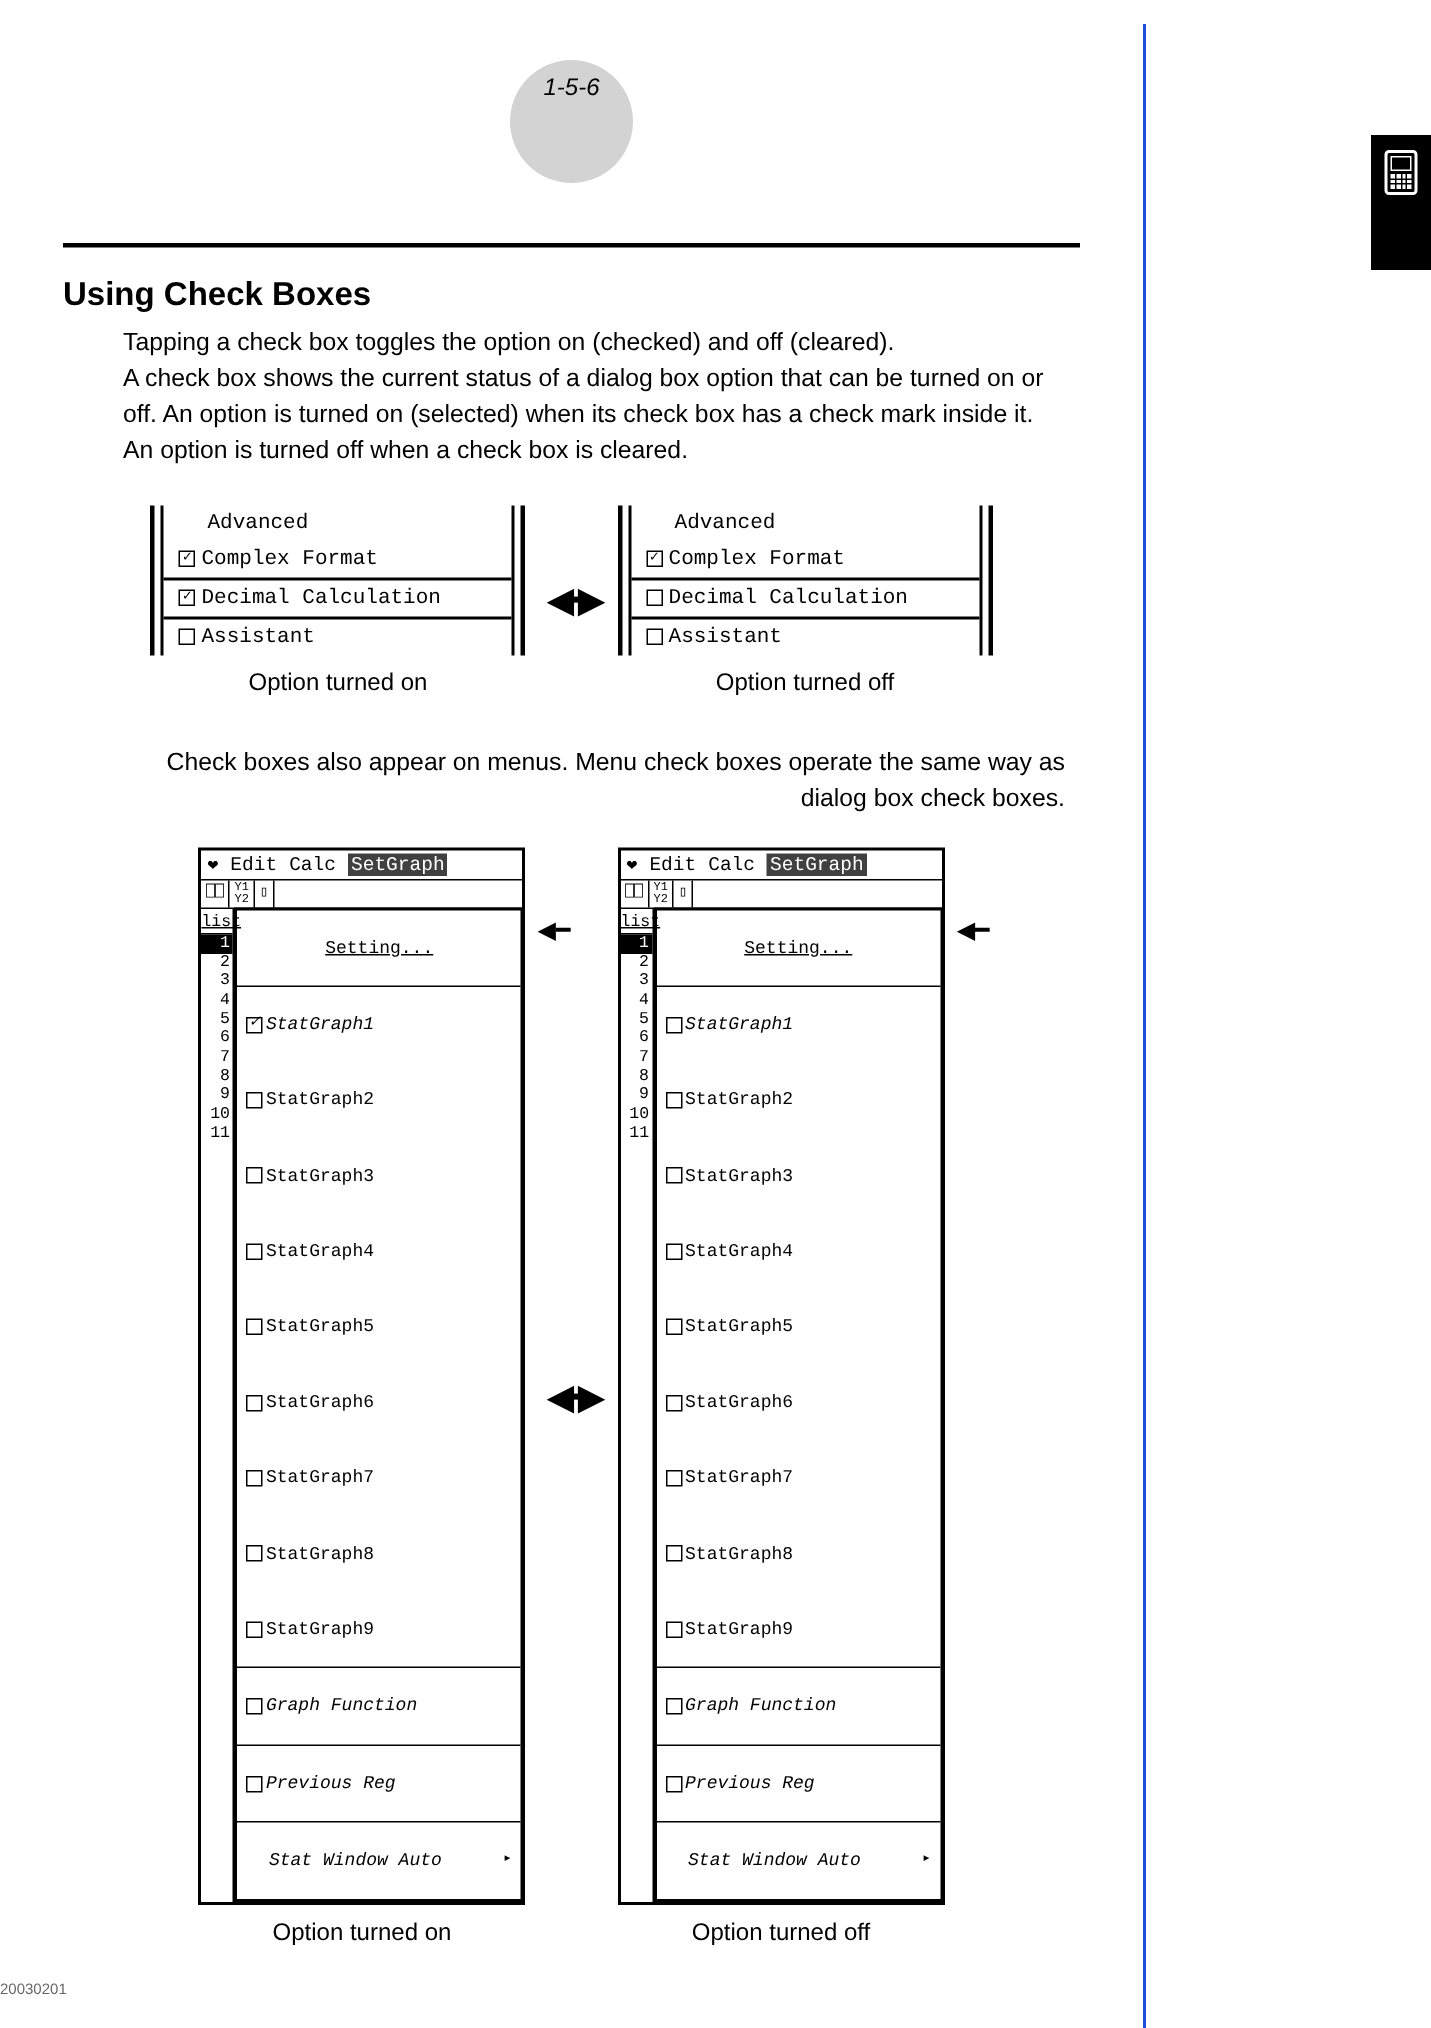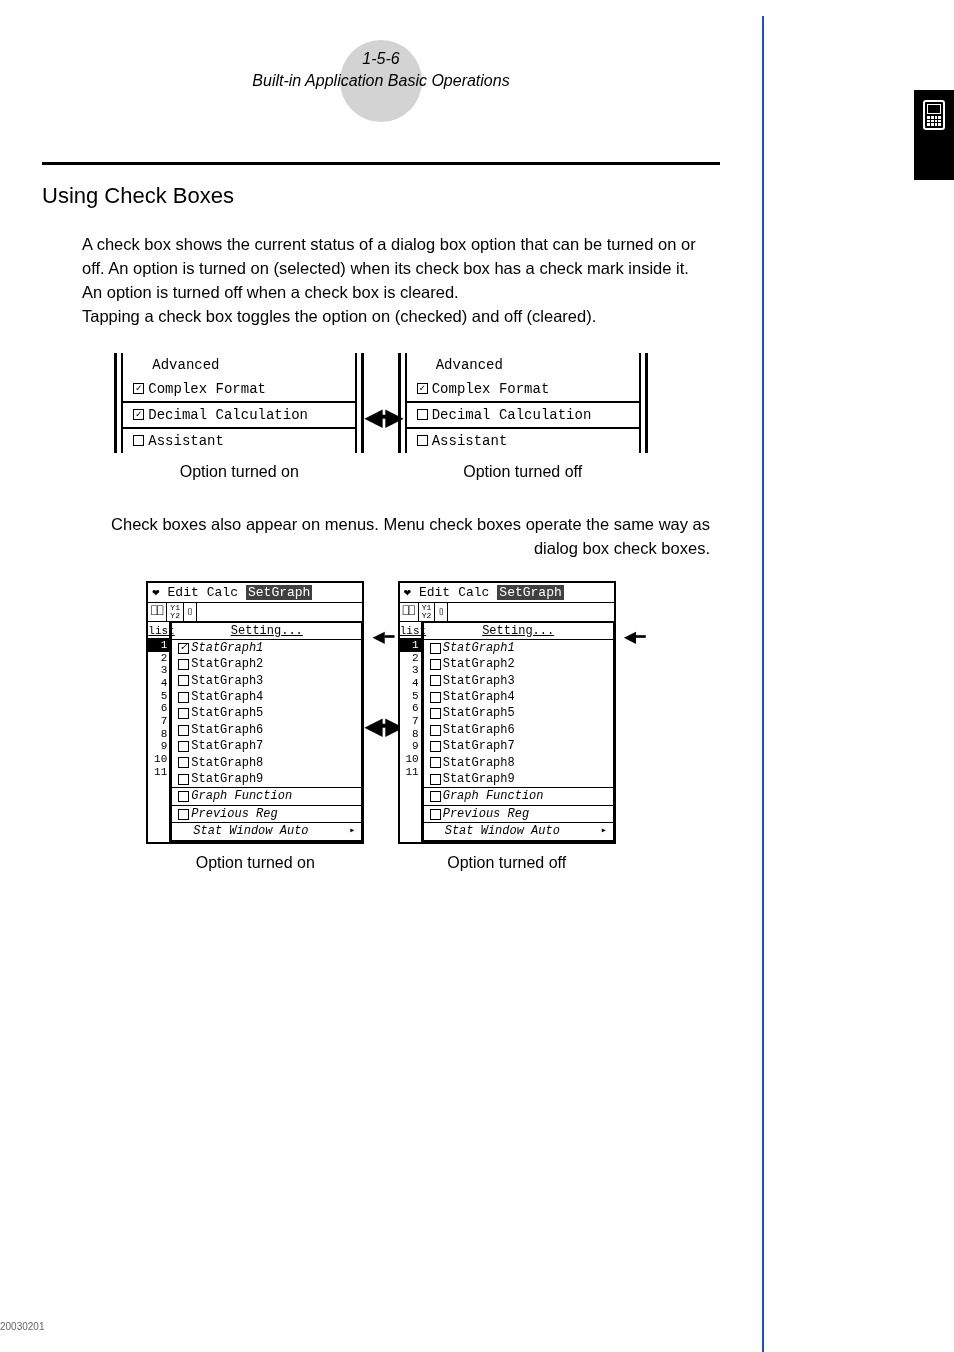--- a/index.html
+++ b/index.html
@@ -79,35 +79,35 @@
     padding-top: 6px;
   }
   .rule {
     border: none;
     border-top: 3px solid #000;
     margin-top: 48px;
     margin-bottom: 18px;
   }
   .section-title {
     font-size: 22px;
-    font-weight: normal;
-    margin-bottom: 24px;
+    font-weight: bold;
+    margin-bottom: 8px;
   }
   .body-text {
     font-size: 16.5px;
     line-height: 1.45;
     margin-left: 40px;
     margin-right: 10px;
   }
 
   .fig-row {
     display: flex;
     align-items: center;
     justify-content: center;
-    gap: 0;
+    gap: 14px;
     margin-top: 24px;
   }
   .fig-col { display: flex; flex-direction: column; align-items: center; }
   .caption {
     font-size: 16px;
     margin-top: 10px;
   }
 
   
   .dlg-frame {
@@ -197,21 +197,21 @@
     text-decoration: underline;
     padding: 1px 0;
   }
   .rownums .sel { background: #000; color: #fff; }
   .menu-panel {
     border: 2px solid #000;
     flex: 1;
     margin: -1px -1px 0 0;
   }
   .menu-item {
-    padding: 1px 6px;
+    padding: 18px 6px;
     display: flex;
     align-items: center;
     gap: 2px;
     font-size: 12px;
     line-height: 1.2;
   }
   .menu-divider { border-top: 1px solid #000; font-style: italic; }
   .menu-item.submenu::after {
     content: "\25B8";
     margin-left: auto;
@@ -260,30 +260,29 @@
       </div>
   </div>
 </div>
 
 <div class="page-outer">
 
   <div class="header-wrap">
     <div class="header-circle"></div>
     <div class="header-text">
       <div>1-5-6</div>
-      <div>Built-in Application Basic Operations</div>
     </div>
   </div>
 
   <hr class="rule">
 
   <div class="section-title">Using Check Boxes</div>
 
+  <p class="body-text">Tapping a check box toggles the option on (checked) and off (cleared).</p>
   <p class="body-text">A check box shows the current status of a dialog box option that can be turned on or off. An option is turned on (selected) when its check box has a check mark inside it. An option is turned off when a check box is cleared.</p>
-  <p class="body-text">Tapping a check box toggles the option on (checked) and off (cleared).</p>
 
   <div class="fig-row">
     <div class="fig-col">
       <div class="dlg-frame">
         <div class="dlg-strip"></div>
         <div class="dlg-body">
           <div class="dlg-row">
               <span style="width:15px"></span>
               <span>Advanced</span>
             </div>

